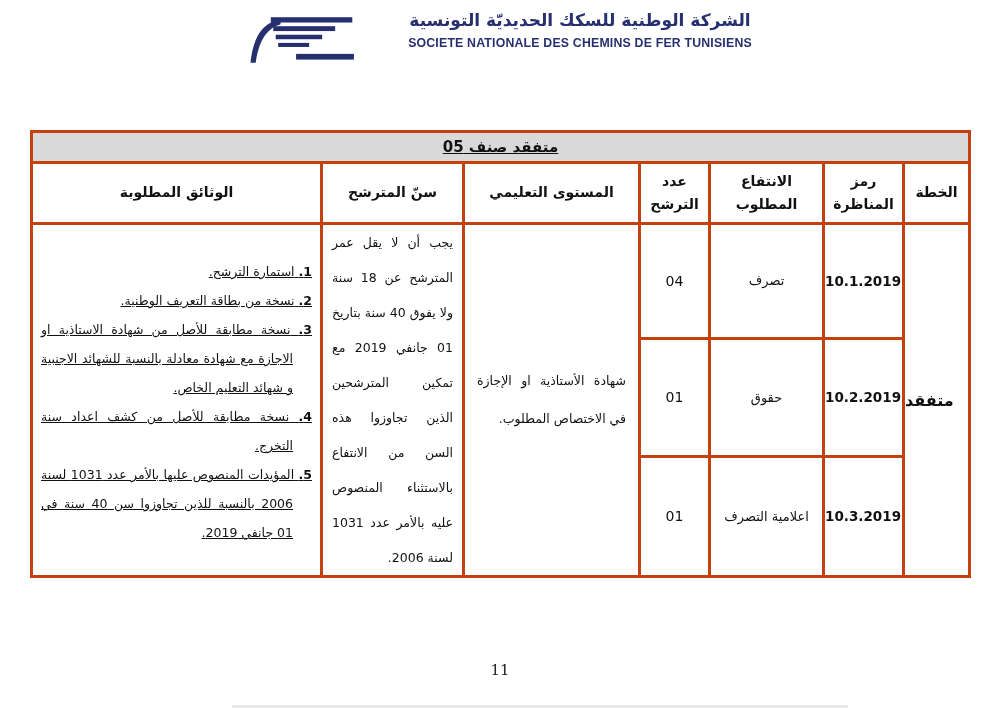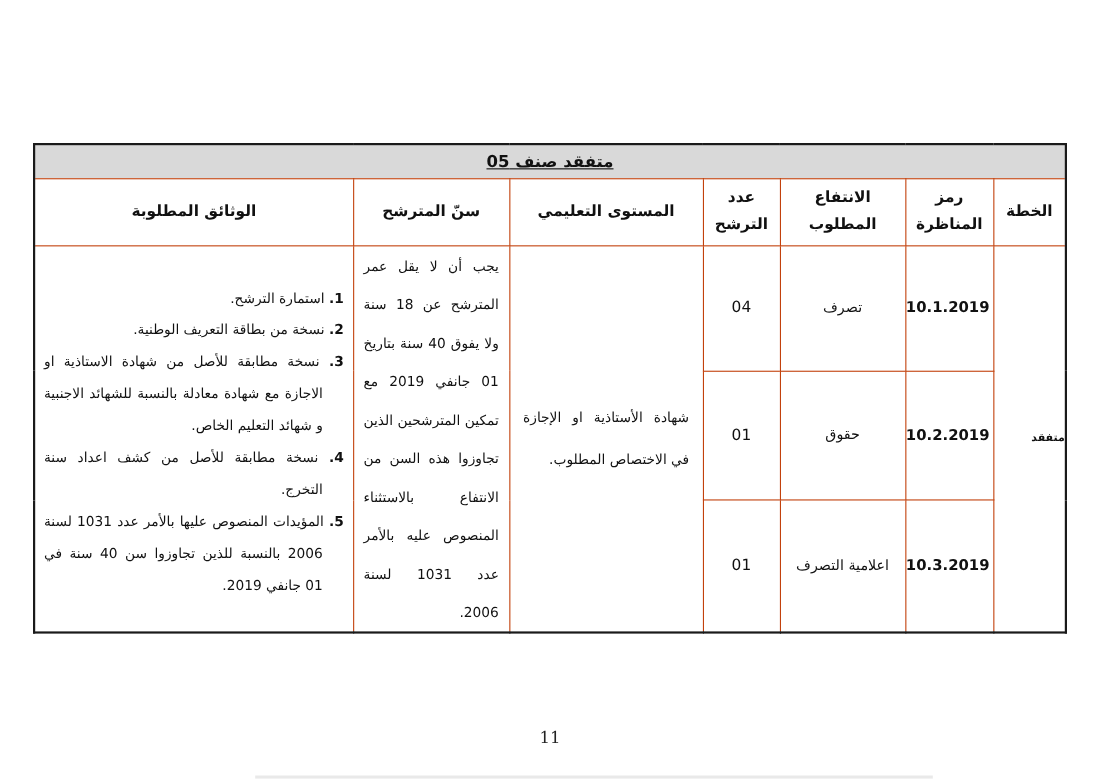--- a/index.html
+++ b/index.html
@@ -14,68 +14,82 @@
   .names { text-align:center; color:#27306f; }
   .name-ar { font-size:17px; font-weight:bold; direction:rtl; line-height:1.5;
              font-family:"DejaVu Sans", sans-serif; }
   .name-fr { font-size:12.3px; font-weight:bold; letter-spacing:.2px; margin-top:2px;
              font-family:"Liberation Sans", sans-serif; }
 
   
   table.rec { position:absolute; left:30px; top:130px; width:938px;
               border-collapse:collapse; table-layout:fixed; direction:rtl;
               border:2px solid #1a1a1a; }
-  table.rec td, table.rec th { border:1px solid #c2410c; vertical-align:middle;
+  table.rec td, table.rec th { border:3px solid #c2410c; vertical-align:middle;
               font-family:"DejaVu Sans", sans-serif; color:#111; }
 
   .title-row td { height:31px; background:#d9d9d9; text-align:center;
                   font-size:15px; font-weight:bold; }
   .title-row .t { text-decoration:underline; }
 
   .head-row th { height:61px; text-align:center; font-size:14px; font-weight:bold;
                  line-height:1.65; }
 
   .c-plan  { width:66px; }
   .c-code  { width:80px; }
   .c-spec  { width:114px; }
   .c-count { width:70px; }
   .c-edu   { width:176px; }
   .c-age   { width:142px; }
   .c-docs  { width:290px; }
-  .plan-cell { font-size:10px; font-weight:bold; text-align:right; }
+  .plan-cell { font-size:16px; font-weight:bold; text-align:left; }
   .code-cell { font-size:13.5px; font-weight:bold; text-align:left;
                font-family:"Liberation Sans", sans-serif; direction:ltr; }
   .count-cell{ font-size:14px; text-align:center;
                font-family:"Liberation Sans", sans-serif; }
   .spec-cell { font-size:13px; text-align:center; }
 
   .edu-cell  { font-size:12.5px; line-height:38px; text-align:justify;
                padding:0 12px;margin-left:17px; }
   .age-cell  { font-size:12.5px; line-height:35px; text-align:justify;
                padding:0 9px; vertical-align:middle; }
   .docs-cell { font-size:12.5px; vertical-align:top; padding:10px 8px 6px 8px; }
   .doc-item  { line-height:29px; text-align:justify;
-               padding-right:19px; text-indent:-19px; }
+               padding-right:19px; text-indent:-19px;text-decoration:underline; }
   .doc-item .n { font-weight:bold; }
 
   .r1 td { height:100px; }
   .r2 td { height:103px; }
   .r3 td { height:105px; }
 
   
   .page-number { position:absolute; left:0; width:100%; top:661px; text-align:center;
                  font-size:15px; color:#222; font-family:"DejaVu Serif", serif; }
   .bottom-cut { position:absolute; left:232px; top:705px; width:616px; height:3px;
                 background:#e9e9e9; }
 </style>
 </head>
 <body>
 
 <div class="page">
 
+  <div class="header">
+    <svg class="logo" viewBox="0 0 270 130" xmlns="http://www.w3.org/2000/svg" aria-hidden="true">
+      <path d="M6 126 C12 70 30 30 80 18 L80 31 C44 41 26 76 19 126 Z" fill="currentColor"></path>
+      <rect x="56" y="14" width="200" height="13" fill="currentColor"></rect>
+      <rect x="62" y="36" width="152" height="12" fill="currentColor"></rect>
+      <rect x="68" y="57" width="114" height="11" fill="currentColor"></rect>
+      <rect x="74" y="77" width="76" height="10" fill="currentColor"></rect>
+      <rect x="118" y="104" width="142" height="14" fill="currentColor"></rect>
+    </svg>
+    <div class="names">
+      <div class="name-ar">الشركة الوطنية للسكك الحديديّة التونسية</div>
+      <div class="name-fr">SOCIETE NATIONALE DES CHEMINS DE FER TUNISIENS</div>
+    </div>
+  </div>
 
   <table class="rec">
     <colgroup>
       <col class="c-plan">
         <col class="c-code">
         <col class="c-spec">
         <col class="c-count">
       <col class="c-edu">
         <col class="c-age">
         <col class="c-docs">

